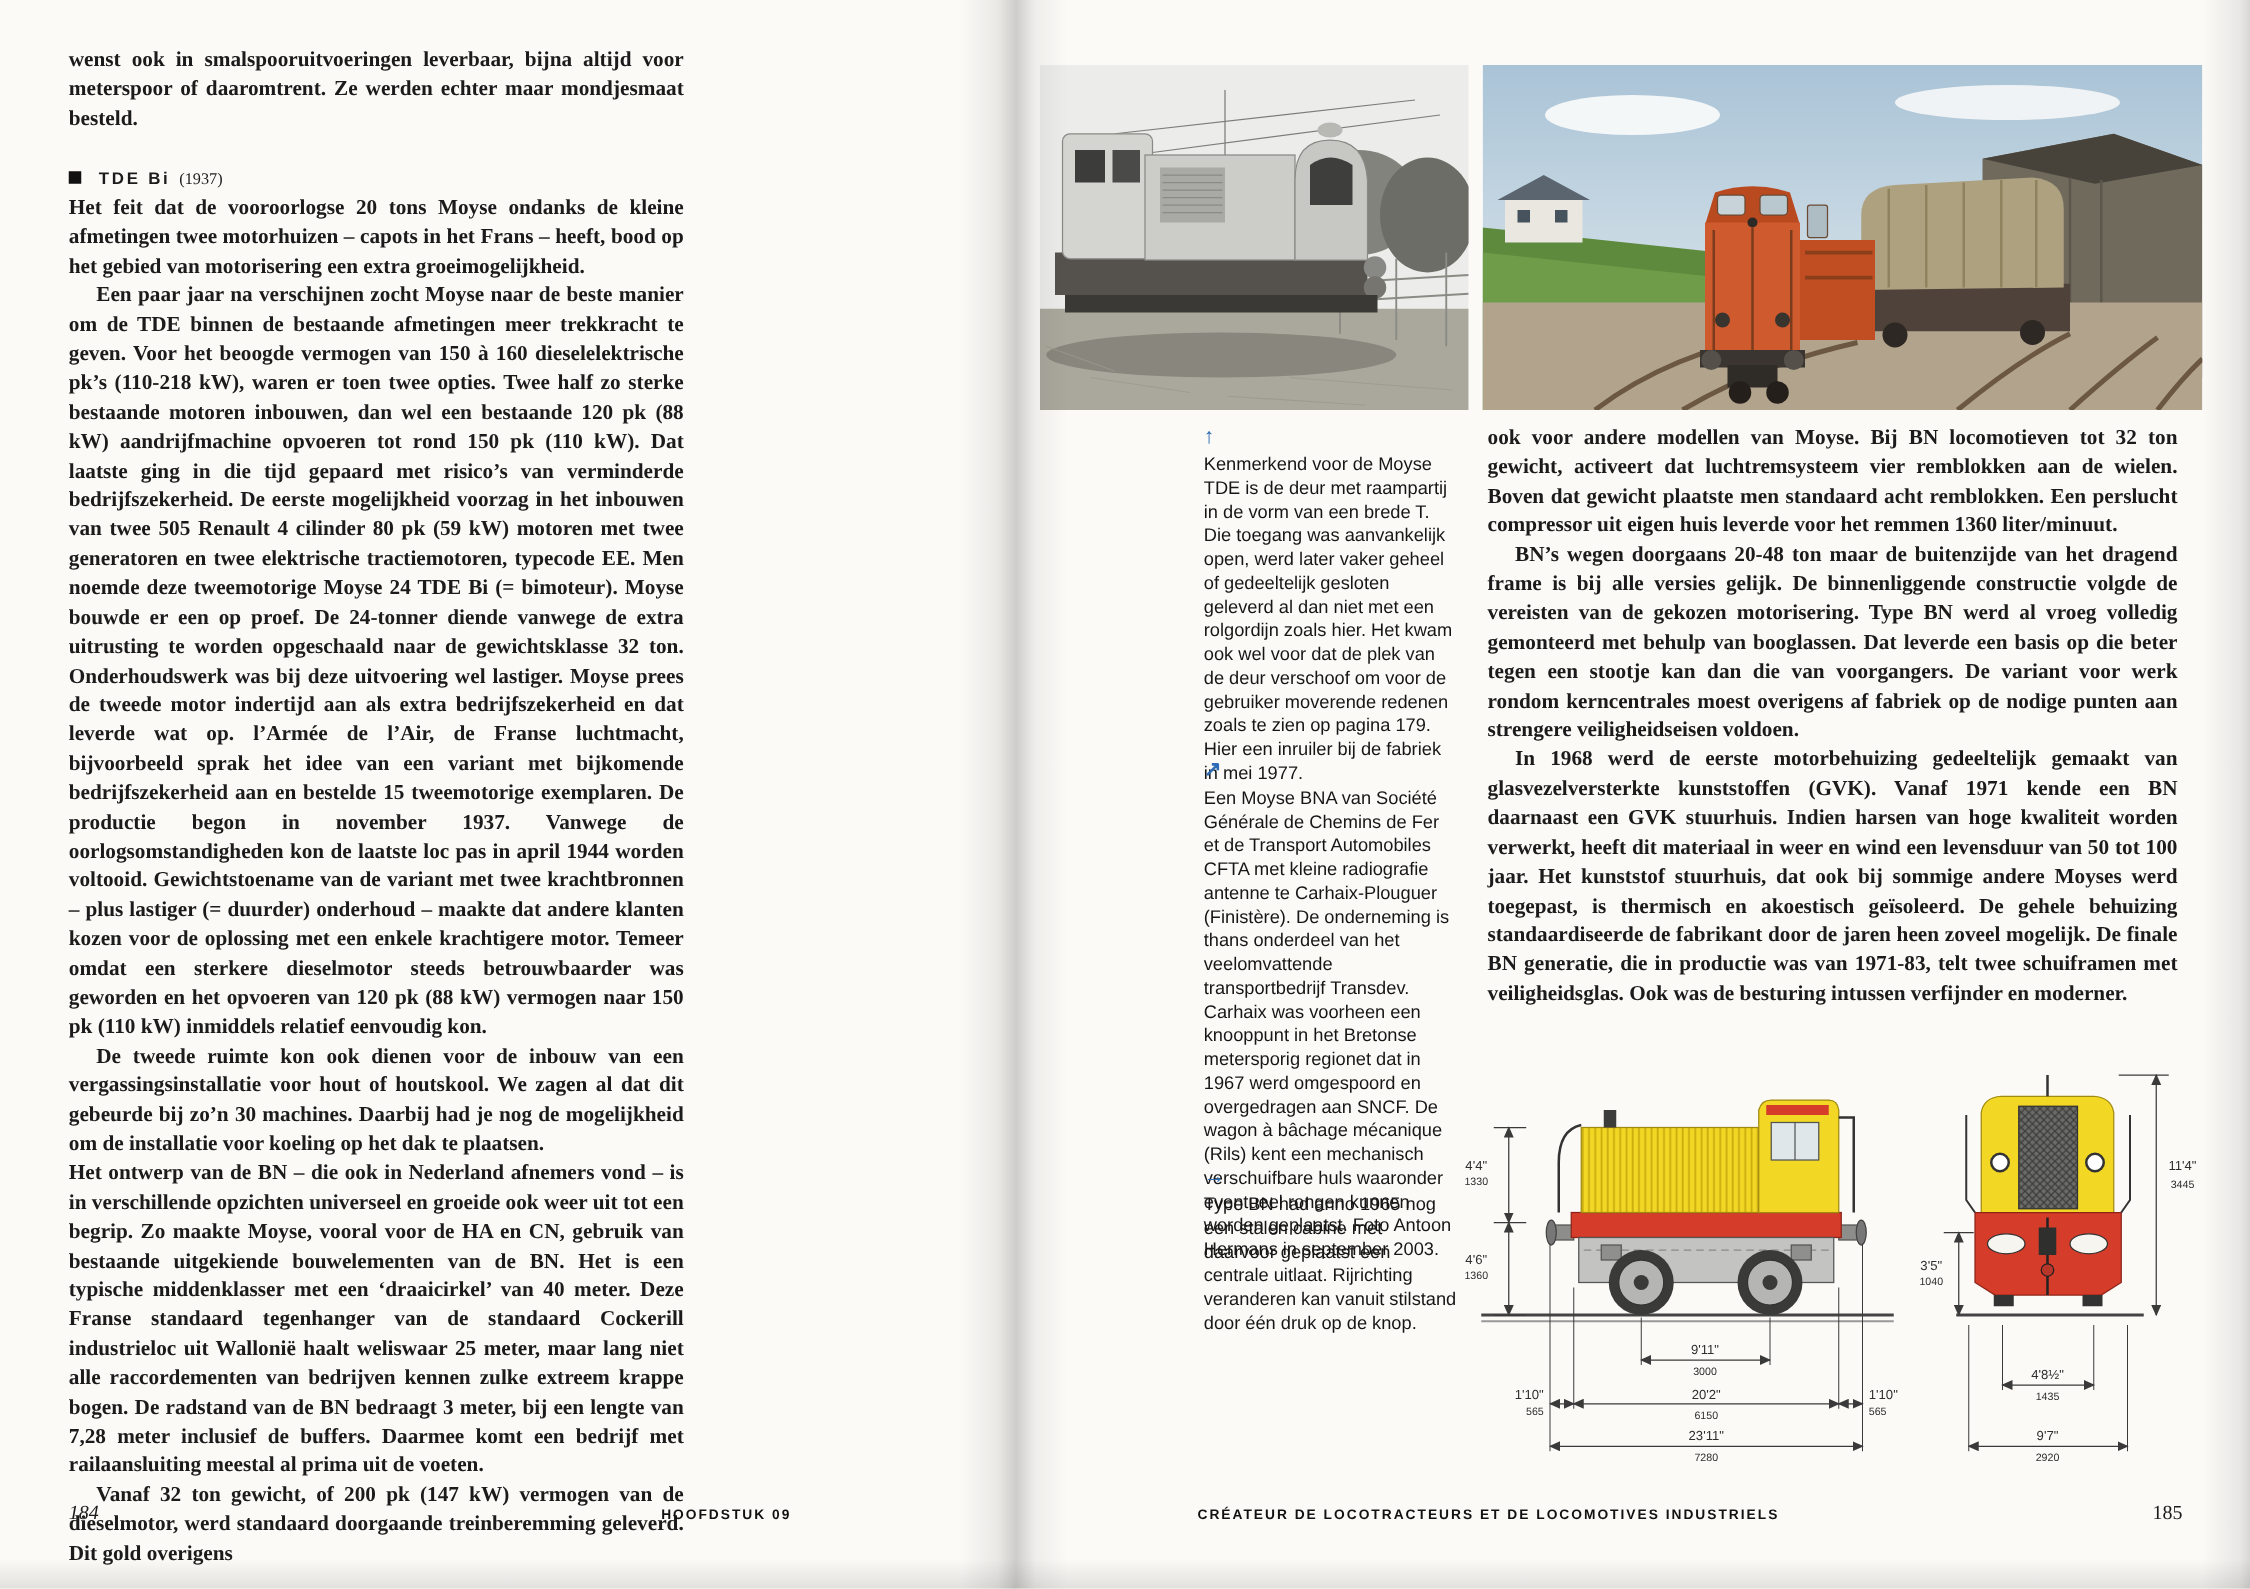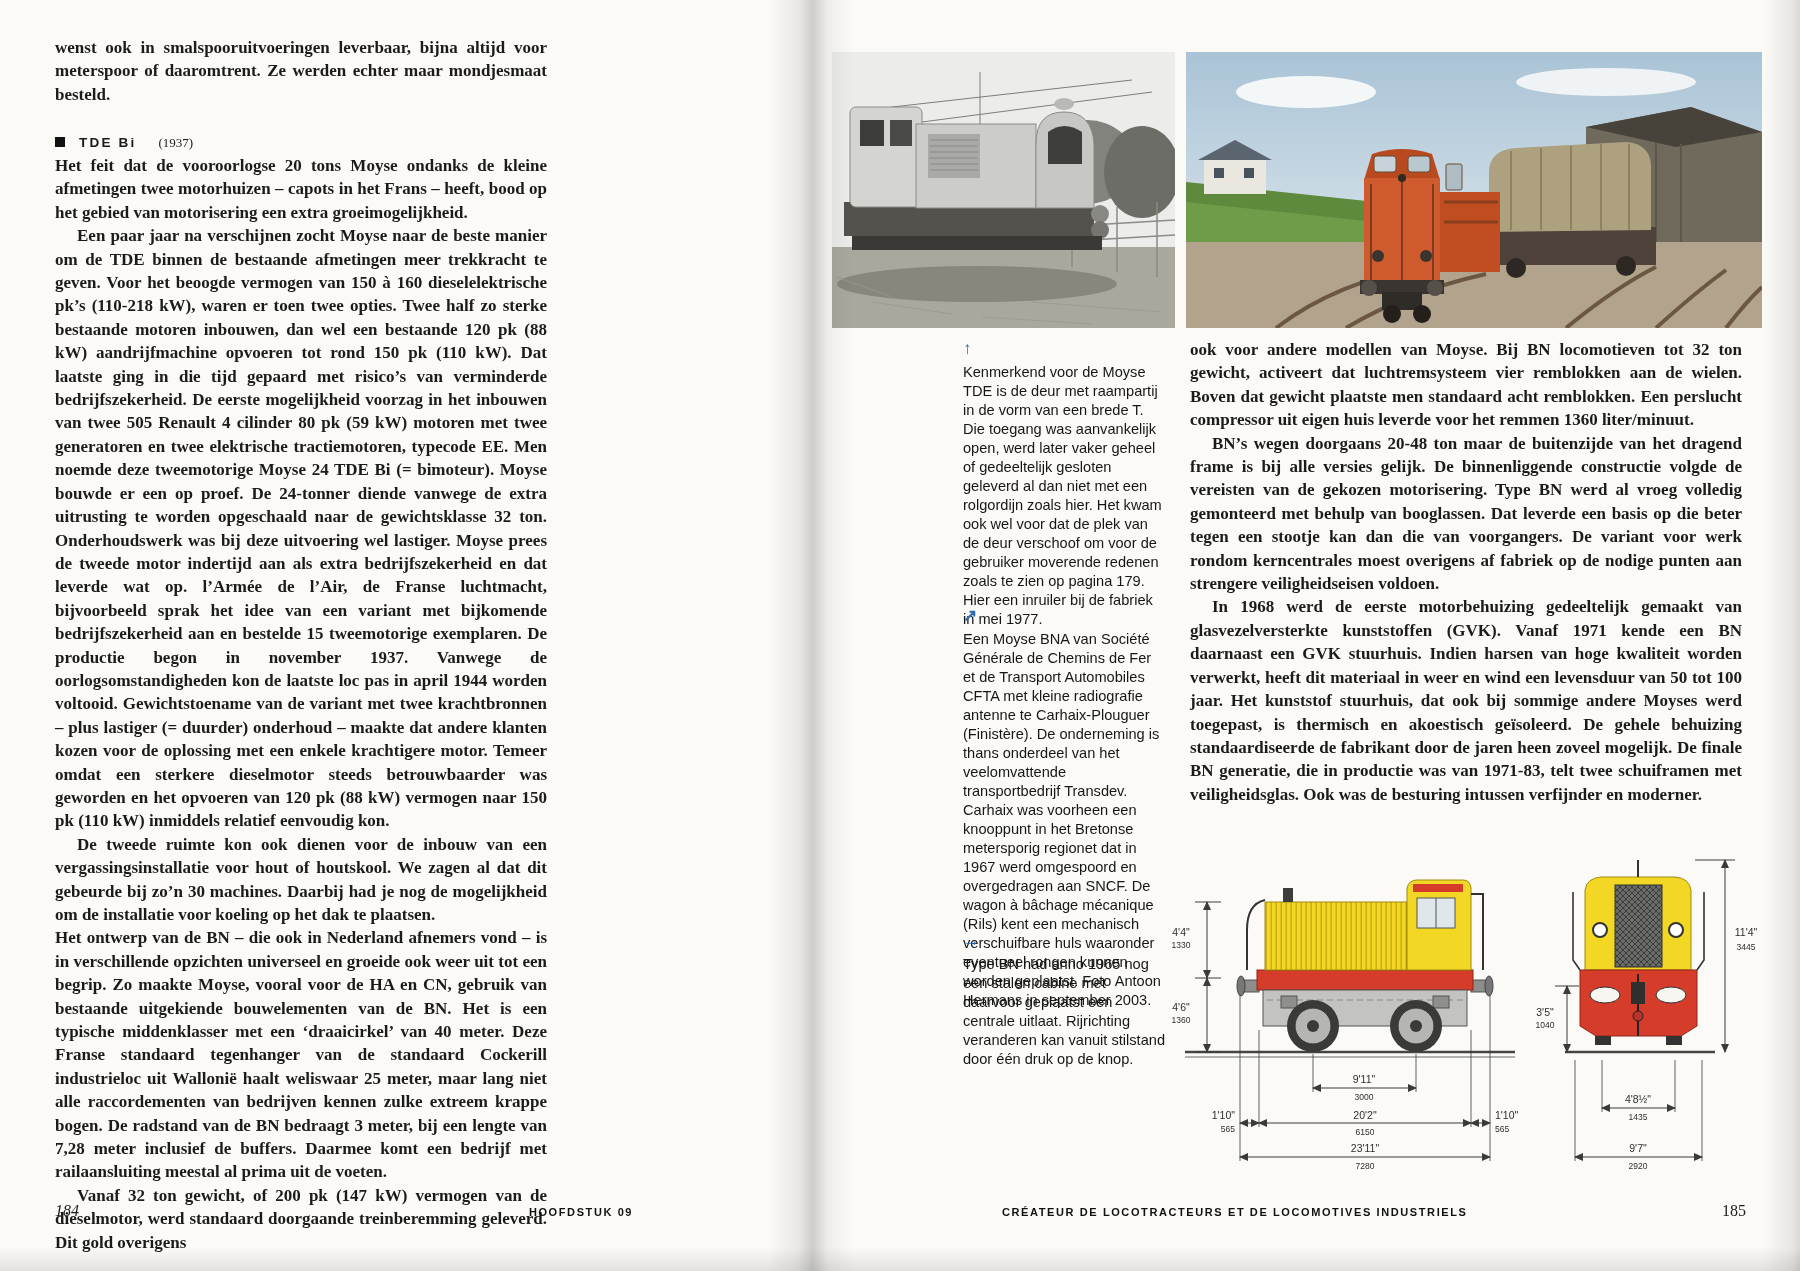--- a/index.html
+++ b/index.html
@@ -18,35 +18,35 @@
   
   .bodytext{font-size:17px;line-height:23.4px;text-align:justify;}
   .bodytext p{margin:0;font-weight:bold;}
   .indent{text-indent:22px;}
   .left-body{position:absolute;left:55px;top:36px;width:492px;}
   .right-body{position:absolute;left:1190px;top:338px;width:552px;}
 
   .section-head{margin-top:23.4px;line-height:23.4px;white-space:nowrap;text-align:left;}
   .section-head .sq{display:inline-block;width:10px;height:10px;background:#111;margin-right:14px;}
   .section-head .code{font-family:"Liberation Sans",sans-serif;font-weight:bold;font-size:13.5px;
-      letter-spacing:2.2px;margin-right:22px;text-align:center;}
+      letter-spacing:2.2px;margin-right:7px;text-align:center;}
   .section-head .year{font-size:13px;}
 
   
   .caption{position:absolute;left:963px;width:204px;font-family:"Liberation Sans",sans-serif;
       font-size:14.6px;line-height:19px;color:#161616;}
   .cap-arrow{color:#2e6cb5;font-size:17px;line-height:17px;margin-bottom:6px;font-weight:bold;}
 
   
   .pagenum{position:absolute;top:1202px;font-size:16px;}
   .foot-label{position:absolute;top:1206px;font-family:"Liberation Sans",sans-serif;
       font-weight:bold;font-size:11px;letter-spacing:1.6px;color:#111;}
   .pn-left{left:55px;font-style:italic;}
   .fl-left{left:431px;width:300px;text-align:center;}
-  .fl-right{left:958px;margin-left:44px;}
+  .fl-right{left:958px;}
   .pn-right{left:1690px;width:56px;text-align:right;}
 
   .photo{position:absolute;top:52px;height:276px;overflow:hidden;}
   .photo-bw{left:832px;width:343px;}
   .photo-color{left:1186px;width:576px;}
   .drawing{position:absolute;left:1035px;top:830px;width:730px;height:360px;}
 
   .dim-imp{font-family:"Liberation Sans",sans-serif;font-size:10.5px;fill:#2e2e2e;}
   .dim-met{font-family:"Liberation Sans",sans-serif;font-size:8.5px;fill:#2e2e2e;}
 </style>

